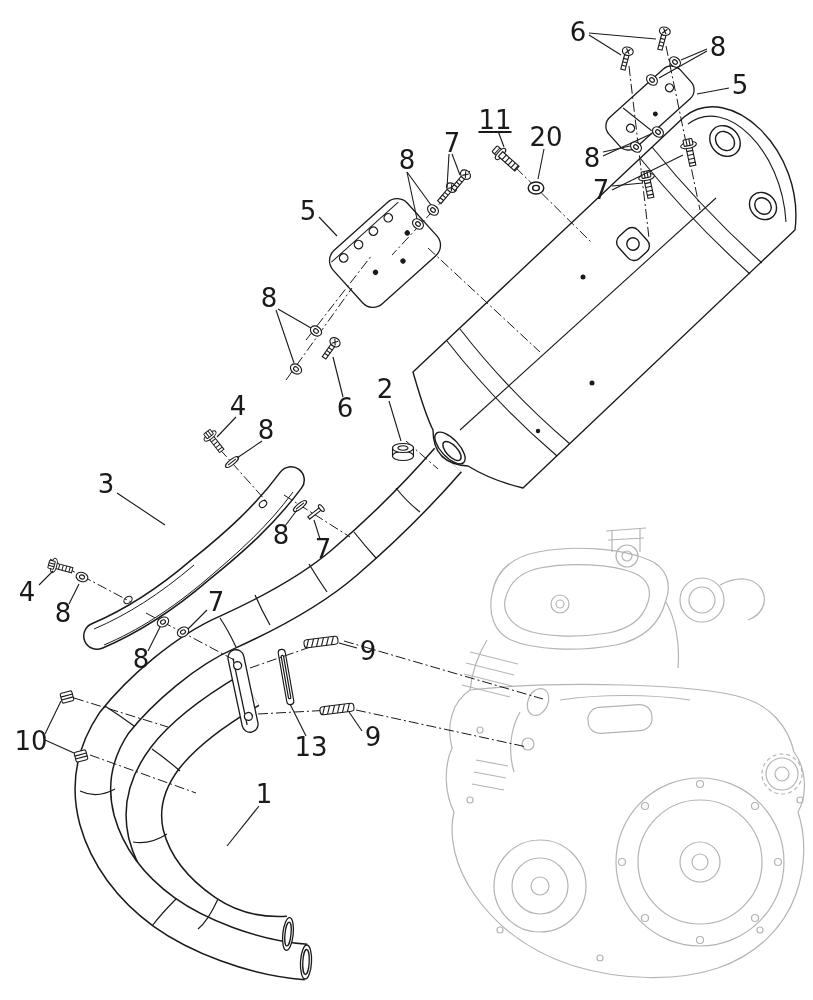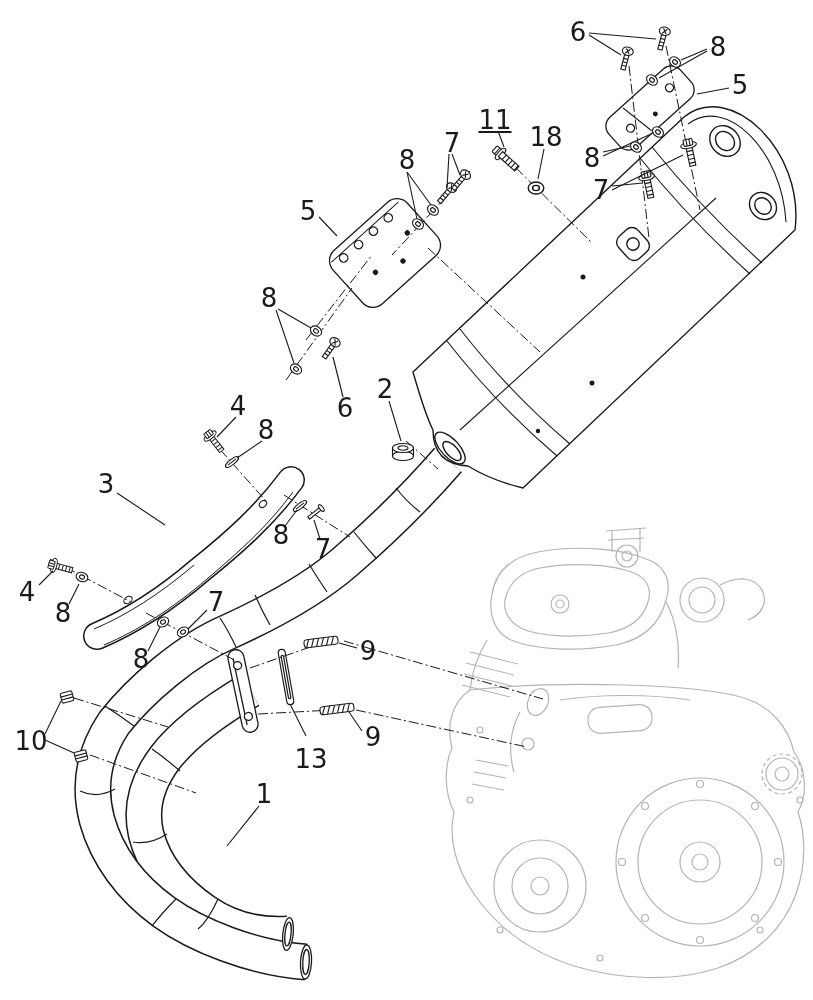--- a/index.html
+++ b/index.html
@@ -308,37 +308,37 @@
     <line x1="306" y1="736" x2="290" y2="704"></line>
     <line x1="259" y1="806" x2="227" y2="846"></line>
   </g>
 </svg>
 
 <div>
       <span class="callout" style="left: 578px; top: 32px;">6</span>
       <span class="callout" style="left: 718px; top: 47px;">8</span>
       <span class="callout" style="left: 740px; top: 85px;">5</span>
       <span class="callout" style="left: 495px; top: 120px; text-decoration: underline;">11</span>
-      <span class="callout" style="left: 546px; top: 137px;">18</span>
+      <span class="callout" style="left: 546px; top: 137px;">20</span>
       <span class="callout" style="left: 452px; top: 143px;">7</span>
       <span class="callout" style="left: 407px; top: 160px;">8</span>
       <span class="callout" style="left: 592px; top: 158px;">8</span>
       <span class="callout" style="left: 601px; top: 190px;">7</span>
       <span class="callout" style="left: 308px; top: 211px;">5</span>
       <span class="callout" style="left: 269px; top: 298px;">8</span>
       <span class="callout" style="left: 385px; top: 389px;">2</span>
       <span class="callout" style="left: 345px; top: 408px;">6</span>
       <span class="callout" style="left: 238px; top: 406px;">4</span>
       <span class="callout" style="left: 266px; top: 430px;">8</span>
       <span class="callout" style="left: 106px; top: 484px;">3</span>
       <span class="callout" style="left: 281px; top: 535px;">8</span>
       <span class="callout" style="left: 323px; top: 549px;">7</span>
       <span class="callout" style="left: 27px; top: 592px;">4</span>
       <span class="callout" style="left: 63px; top: 613px;">8</span>
       <span class="callout" style="left: 216px; top: 602px;">7</span>
       <span class="callout" style="left: 141px; top: 659px;">8</span>
       <span class="callout" style="left: 368px; top: 651px;">9</span>
       <span class="callout" style="left: 373px; top: 737px;">9</span>
       <span class="callout" style="left: 31px; top: 741px; text-align: right;">10</span>
-      <span class="callout" style="left: 311px; top: 747px; margin-top: 12px;">13</span>
+      <span class="callout" style="left: 311px; top: 747px;">13</span>
       <span class="callout" style="left: 264px; top: 794px;">1</span>
     </div>
 </div>
 
 </body></html>

